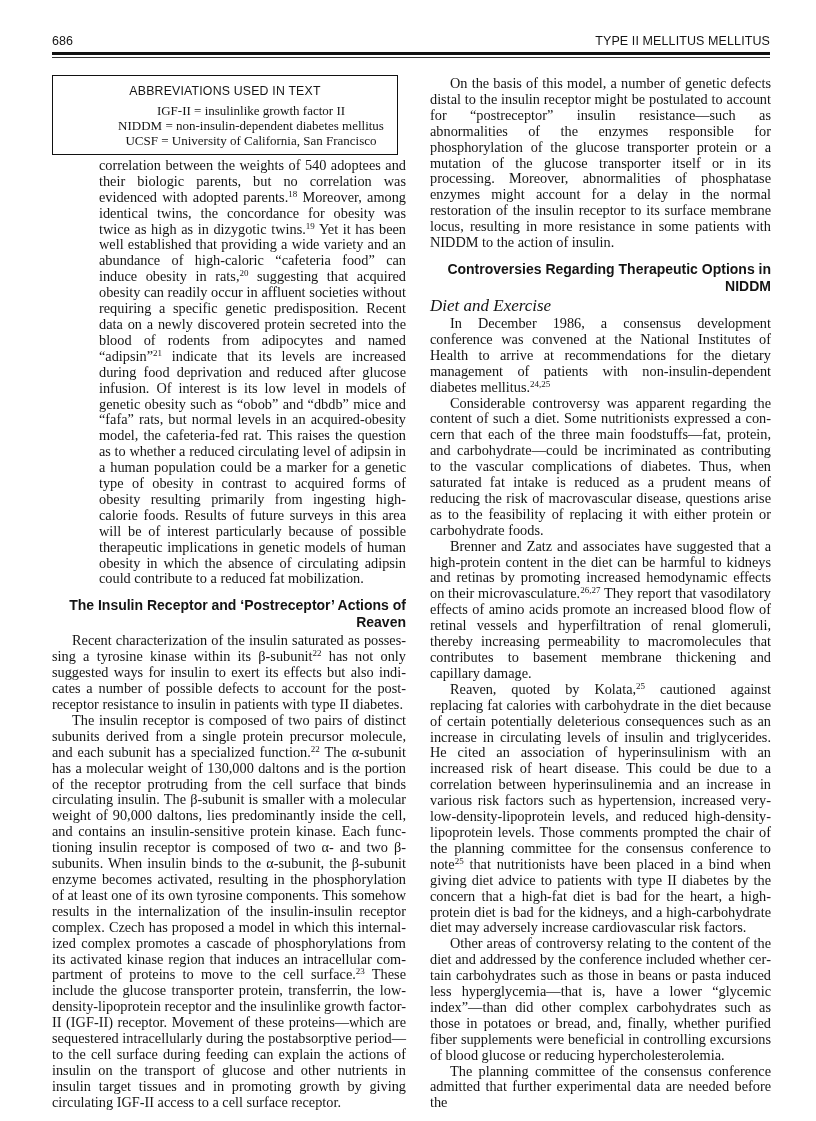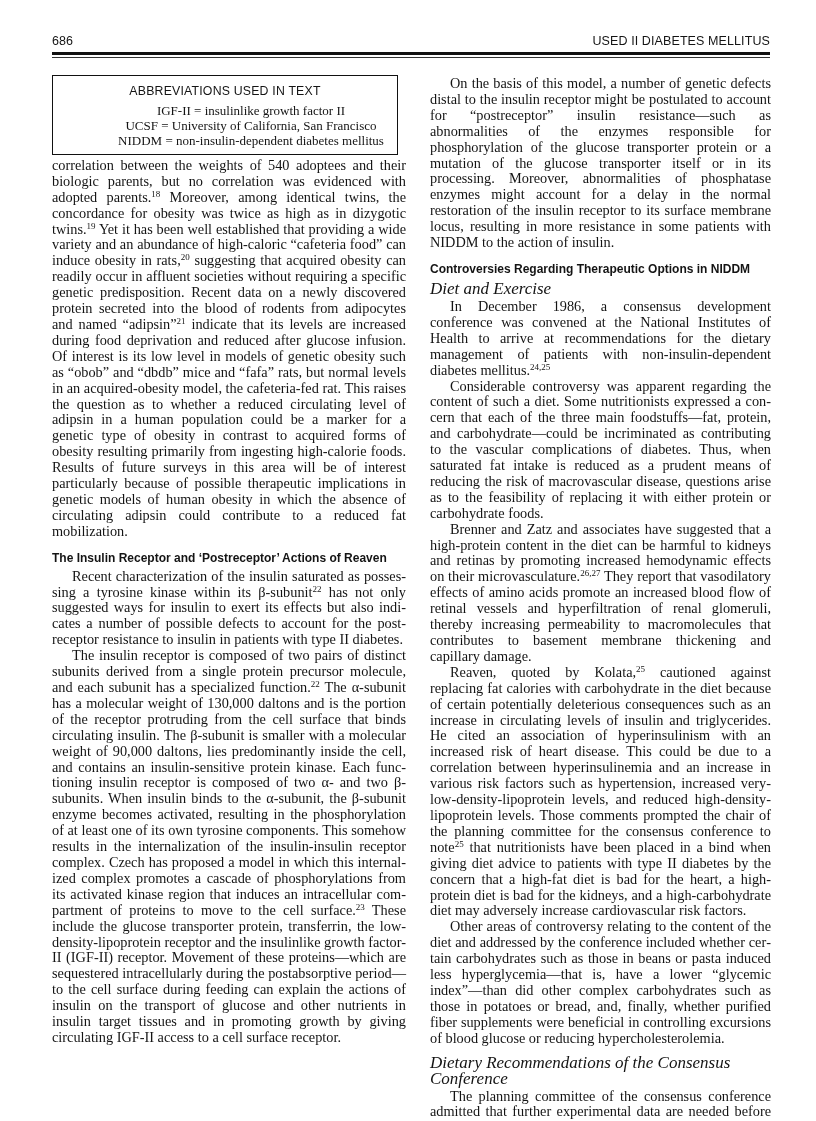--- a/index.html
+++ b/index.html
@@ -9,51 +9,51 @@
     font-family: "Liberation Sans", sans-serif; font-size: 12.5px; }
   .running-head .pg { position: absolute; left: 0; top: 0; }
   .running-head .title { position: absolute; right: 0; top: 0; letter-spacing: 0.1px; }
   .rule-thick { position: absolute; left: 52px; top: 52px; width: 718px; height: 3px; background: #111; }
   .rule-thin { position: absolute; left: 52px; top: 57px; width: 718px; height: 1px; background: #333; }
   .col { position: absolute; top: 0; font-family: "Liberation Serif", serif; font-size: 14.3px;
     line-height: 15.9px; text-align: justify; }
   .col-left { left: 52px; width: 354px; top: 75px; }
   .col-right { left: 430px; width: 341px; top: 76px; }
   p { margin: 0; text-indent: 20px; hyphens: manual; }
-  p.noindent { text-indent: 0; }
+  p.noindent { text-indent: 0; margin-left: 47px; }
   sup { font-size: 9px; line-height: 0; vertical-align: 5px; }
   .abbr-box { border: 1.5px solid #111; padding: 8px 0 6px 0; margin: 0 8px 3px 0; }
   .abbr-title { font-family: "Liberation Sans", sans-serif; font-size: 12.3px; text-align: center;
     margin-bottom: 3px; letter-spacing: 0.2px; }
   .abbr-list { margin-left: 52px; font-family: "Liberation Serif", serif; font-size: 13px; line-height: 15px; text-align: center; }
-  h2 { font-family: "Liberation Sans", sans-serif; font-weight: bold; font-size: 12px; line-height: 17px;
-    margin: 10px 0 2px 0; text-align: left; }
+  h2 { font-family: "Liberation Sans", sans-serif; font-weight: bold; font-size: 14px; line-height: 17px;
+    margin: 10px 0 2px 0; text-align: right; }
   h3 { font-family: "Liberation Serif", serif; font-style: italic; font-weight: normal; font-size: 17px;
     line-height: 16px; margin: 3px 0 2px 0; text-align: left; }
   h3.spaced { margin-top: 8px; }
 </style>
 </head>
 <body>
 
 <div class="page">
 
   <div class="running-head">
     <span class="pg">686</span>
-    <span class="title">USED II DIABETES MELLITUS</span>
+    <span class="title">TYPE II MELLITUS MELLITUS</span>
   </div>
   <div class="rule-thick"></div>
   <div class="rule-thin"></div>
 
   <div class="col col-left">
     <div class="abbr-box">
       <div class="abbr-title">ABBREVIATIONS USED IN TEXT</div>
       <div class="abbr-list">
         <div>IGF-II = insulinlike growth factor II</div>
+        <div>NIDDM = non-insulin-dependent diabetes mellitus</div>
         <div>UCSF = University of California, San Francisco</div>
-        <div>NIDDM = non-insulin-dependent diabetes mellitus</div>
       </div>
     </div>
 
     <p class="noindent"><span>correlation between the weights of 540 adoptees and their biologic parents, but no correlation was evidenced with adopted parents.</span><sup>18</sup><span> Moreover, among identical twins, the concordance for obesity was twice as high as in dizygotic twins.</span><sup>19</sup><span> Yet it has been well established that providing a wide variety and an abundance of high-caloric “cafeteria food” can induce obesity in rats,</span><sup>20</sup><span> suggesting that acquired obesity can readily occur in affluent societies without requiring a specific genetic predisposition. Recent data on a newly dis­covered protein secreted into the blood of rodents from adi­pocytes and named “adipsin”</span><sup>21</sup><span> indicate that its levels are increased during food deprivation and reduced after glucose infusion. Of interest is its low level in models of genetic obesity such as “obob” and “dbdb” mice and “fafa” rats, but normal levels in an acquired-obesity model, the cafeteria-fed rat. This raises the question as to whether a reduced circu­lating level of adipsin in a human population could be a marker for a genetic type of obesity in contrast to acquired forms of obesity resulting primarily from ingesting high-calorie foods. Results of future surveys in this area will be of interest particularly because of possible therapeutic implica­tions in genetic models of human obesity in which the ab­sence of circulating adipsin could contribute to a reduced fat mobilization.</span></p>
 
     <h2>The Insulin Receptor and ‘Postreceptor’ Actions of Reaven</h2>
 
     <p><span>Recent characterization of the insulin saturated as posses­sing a tyrosine kinase within its β-subunit</span><sup>22</sup><span> has not only suggested ways for insulin to exert its effects but also indi­cates a number of possible defects to account for the post­receptor resistance to insulin in patients with type II dia­betes.</span></p>
 
     <p><span>The insulin receptor is composed of two pairs of distinct subunits derived from a single protein precursor molecule, and each subunit has a specialized function.</span><sup>22</sup><span> The α-subunit has a molecular weight of 130,000 daltons and is the portion of the receptor protruding from the cell surface that binds circulating insulin. The β-subunit is smaller with a molecular weight of 90,000 daltons, lies predominantly inside the cell, and contains an insulin-sensitive protein kinase. Each func­tioning insulin receptor is composed of two α- and two β-subunits. When insulin binds to the α-subunit, the β-subunit enzyme becomes activated, resulting in the phosphorylation of at least one of its own tyrosine components. This somehow results in the internalization of the insulin-insulin receptor complex. Czech has proposed a model in which this internal­ized complex promotes a cascade of phosphorylations from its activated kinase region that induces an intracellular com­partment of proteins to move to the cell surface.</span><sup>23</sup><span> These include the glucose transporter protein, transferrin, the low-density-lipoprotein receptor and the insulinlike growth fac­tor-II (IGF-II) receptor. Movement of these proteins—which are sequestered intracellularly during the postabsorptive pe­riod—to the cell surface during feeding can explain the ac­tions of insulin on the transport of glucose and other nutrients in insulin target tissues and in promoting growth by giving circulating IGF-II access to a cell surface receptor.</span></p>
@@ -68,18 +68,17 @@
     <p><span>In December 1986, a consensus development conference was convened at the National Institutes of Health to arrive at recommendations for the dietary management of patients with non-insulin-dependent diabetes mellitus.</span><sup>24,25</sup></p>
 
     <p>Considerable controversy was apparent regarding the content of such a diet. Some nutritionists expressed a con­cern that each of the three main foodstuffs—fat, protein, and carbohydrate—could be incriminated as contributing to the vascular complications of diabetes. Thus, when saturated fat intake is reduced as a prudent means of reducing the risk of macrovascular disease, questions arise as to the feasibility of replacing it with either protein or carbohydrate foods.</p>
 
     <p><span>Brenner and Zatz and associates have suggested that a high-protein content in the diet can be harmful to kidneys and retinas by promoting increased hemodynamic effects on their microvasculature.</span><sup>26,27</sup><span> They report that vasodilatory effects of amino acids promote an increased blood flow of retinal vessels and hyperfiltration of renal glomeruli, thereby in­creasing permeability to macromolecules that contributes to basement membrane thickening and capillary damage.</span></p>
 
     <p><span>Reaven, quoted by Kolata,</span><sup>25</sup><span> cautioned against replacing fat calories with carbohydrate in the diet because of certain potentially deleterious consequences such as an increase in circulating levels of insulin and triglycerides. He cited an association of hyperinsulinism with an increased risk of heart disease. This could be due to a correlation between hyperin­sulinemia and an increase in various risk factors such as hypertension, increased very-low-density-lipoprotein levels, and reduced high-density-lipoprotein levels. Those com­ments prompted the chair of the planning committee for the consensus conference to note</span><sup>25</sup><span> that nutritionists have been placed in a bind when giving diet advice to patients with type II diabetes by the concern that a high-fat diet is bad for the heart, a high-protein diet is bad for the kidneys, and a high-carbohydrate diet may adversely increase cardiovascular risk factors.</span></p>
 
     <p>Other areas of controversy relating to the content of the diet and addressed by the conference included whether cer­tain carbohydrates such as those in beans or pasta induced less hyperglycemia—that is, have a lower “glycemic index”—than did other complex carbohydrates such as those in potatoes or bread, and, finally, whether purified fiber sup­plements were beneficial in controlling excursions of blood glucose or reducing hypercholesterolemia.</p>
 
-    <h3 class="spaced">Dietary Recommendations of the Consensus Conference</h3>
 
     <p>The planning committee of the consensus conference ad­mitted that further experimental data are needed before the</p>
   </div>
 
 </div>
 
 </body></html>

